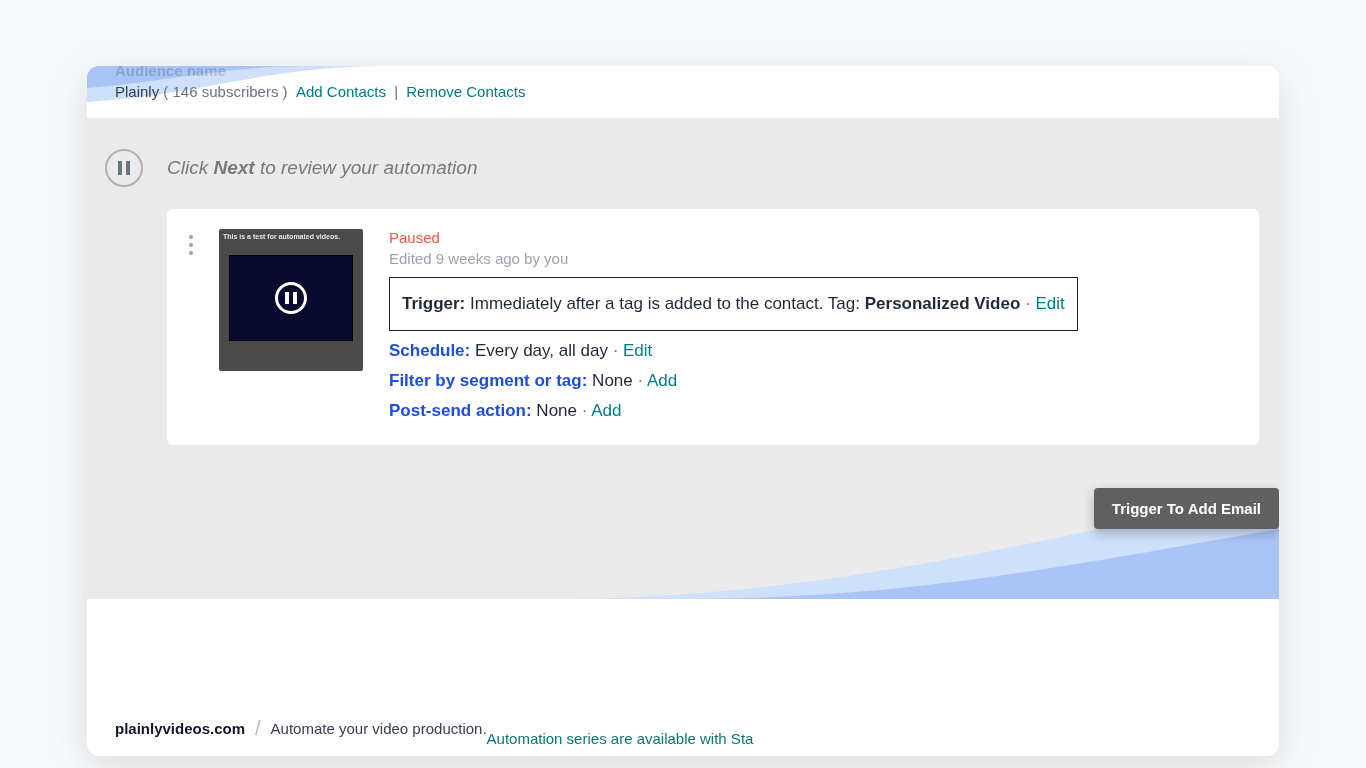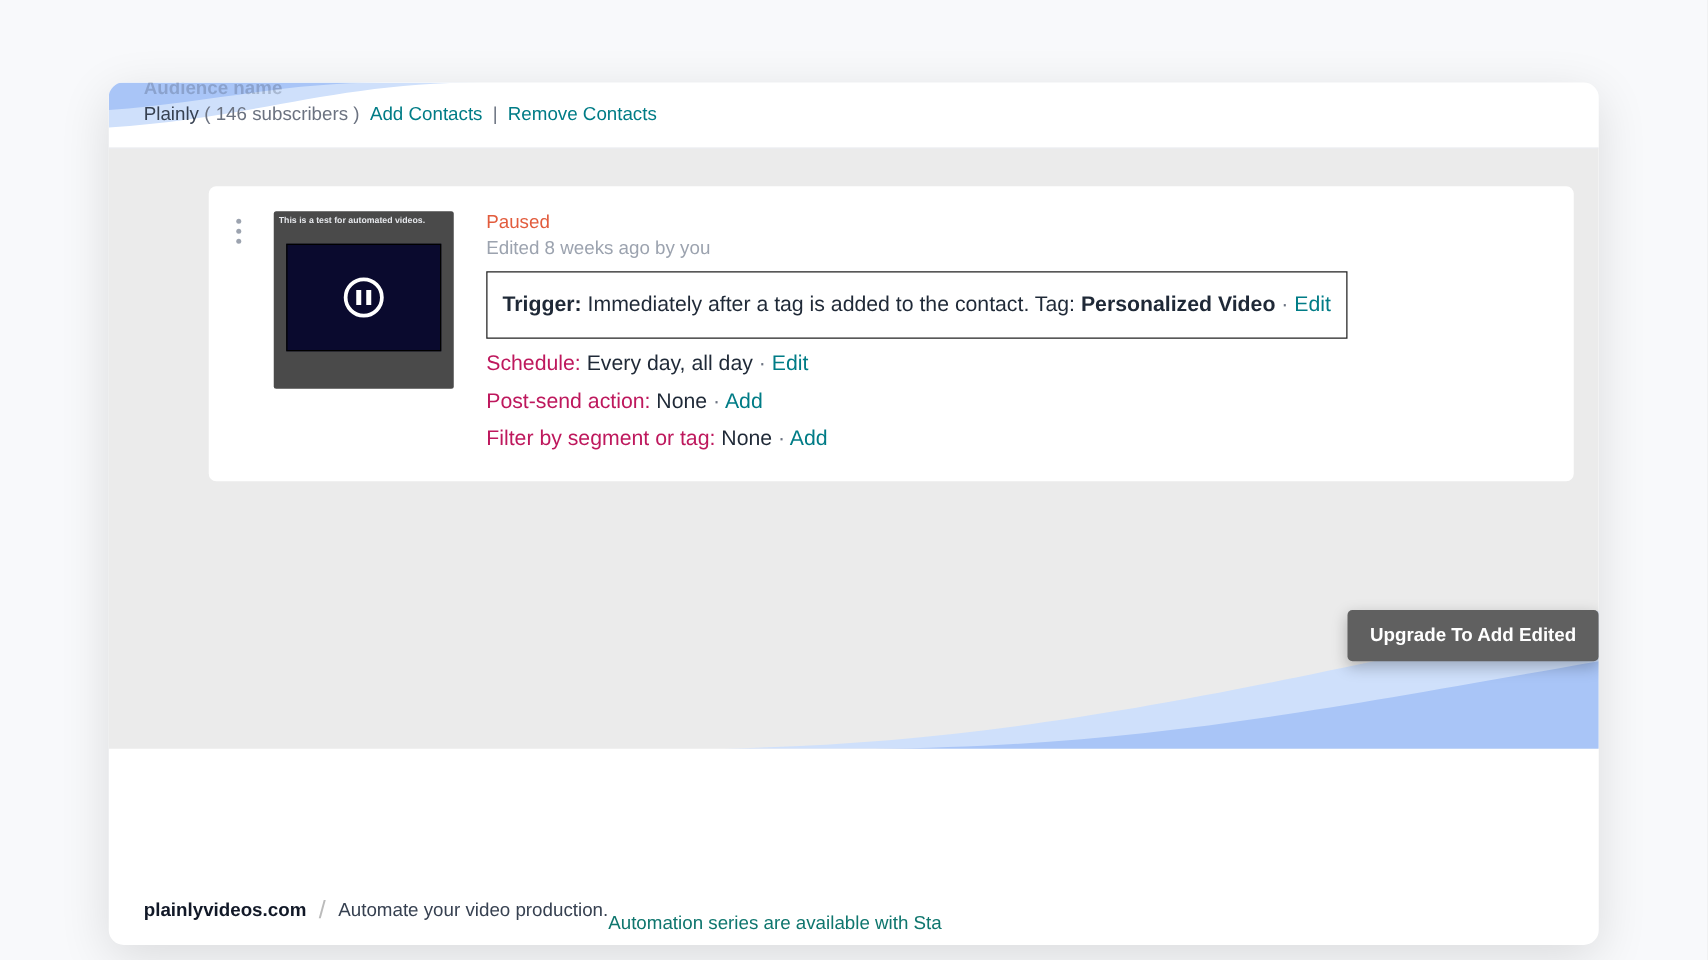--- a/index.html
+++ b/index.html
@@ -152,21 +152,21 @@
   padding: 16px 12px;
   font-size: 17px;
   color: #1f2937;
   display: inline-block;
 }
 .row-line {
   font-size: 17px;
   color: #1f2937;
   margin-top: 10px;
 }
-.row-line .label { color: #be185d; }
+.row-line .label { color: #1d4ed8; font-weight: bold; }
 .link { color: #007c86; cursor: pointer; }
 .dot { color: #6b7280; }
 .upgrade-btn {
   position: absolute;
   right: 0;
   bottom: 70px;
   background: #606060;
   color: #fff;
   font-size: 15px;
   font-weight: 600;
@@ -216,63 +216,74 @@
       <span>Plainly</span>
       <span class="count"> ( <span>146 subscribers</span> ) </span>
       &nbsp;<span class="link">Add Contacts</span>
       <span class="sep">|</span>
       <span class="link">Remove Contacts</span>
     </div>
   </div>
 
   <div class="body">
 
+    <div class="instr">
+      <div class="pause-circle">
+        <div class="bars">
+            <span></span>
+            <span></span>
+          </div>
+      </div>
+      <div class="txt">
+        <span>Click </span><strong>Next</strong><span> to review your automation</span>
+      </div>
+    </div>
 
     <div class="card">
       <div class="kebab">
         <span></span>
           <span></span>
           <span></span>
       </div>
       <div class="thumb">
         <div class="title-strip">This is a test for automated videos.</div>
         <div class="subtitle-strip"></div>
         <div class="screen">
           <div class="pcirc"></div>
         </div>
         <div class="footer-strip"></div>
       </div>
       <div class="details">
         <div class="status">Paused</div>
         <div class="title-line">
-          <span class="meta">Edited 8 weeks ago by you</span>
+          <span class="meta">Edited 9 weeks ago by you</span>
         </div>
         <div class="trigger-box">
           <strong>Trigger:</strong><span> Immediately after a tag is added to the contact. Tag: </span><strong>Personalized Video</strong> <span class="dot">·</span> <span class="link">Edit</span>
         </div>
         <div class="row-line">
           <span class="label">Schedule:</span><span> Every day, all day</span> <span class="dot">·</span> <span class="link">Edit</span>
         </div>
         <div class="row-line">
+          <span class="label">Filter by segment or tag:</span><span> None</span> <span class="dot">·</span> <span class="link">Add</span>
+        </div>
+        <div class="row-line">
           <span class="label">Post-send action:</span><span> None</span> <span class="dot">·</span> <span class="link">Add</span>
-        </div>
-        <div class="row-line">
-          <span class="label">Filter by segment or tag:</span><span> None</span> <span class="dot">·</span> <span class="link">Add</span>
         </div>
       </div>
     </div>
 
     <div class="wave-bottom">
       <svg viewBox="0 0 700 180" preserveAspectRatio="none">
         <path d="M700,180 L0,180 C200,175 350,150 700,70 Z" fill="#cfe0fb"></path>
         <path d="M700,180 L120,180 C330,178 470,150 700,110 Z" fill="#a9c5f7"></path>
       </svg>
     </div>
 
-    <div class="upgrade-btn">Upgrade To Add Edited</div>
+    <div class="upgrade-btn">Trigger To Add Email</div>
   </div>
 
   <div class="footer">
     <div class="left">
       <span class="brand">plainlyvideos.com</span>
       <span class="slash">/</span>
       <span>Automate your video production.</span>
     </div>
     <div class="right">Automation series are available with Sta</div>
   </div>

